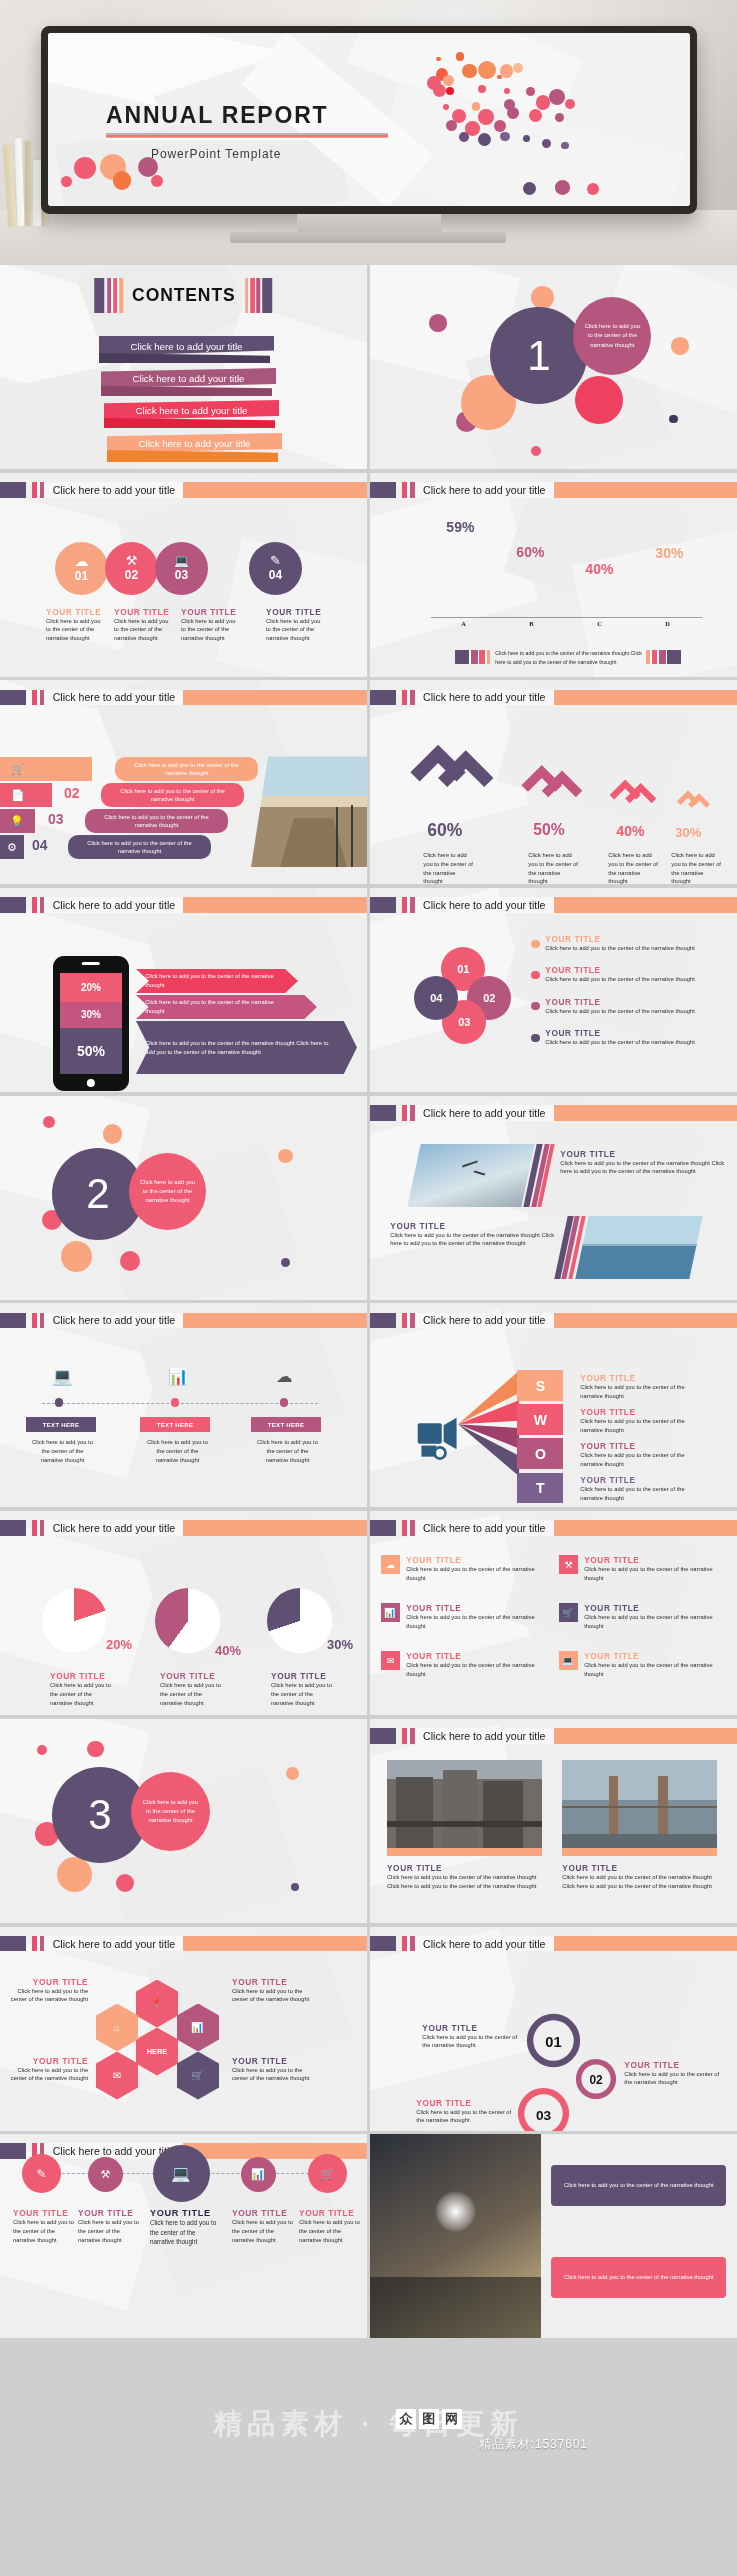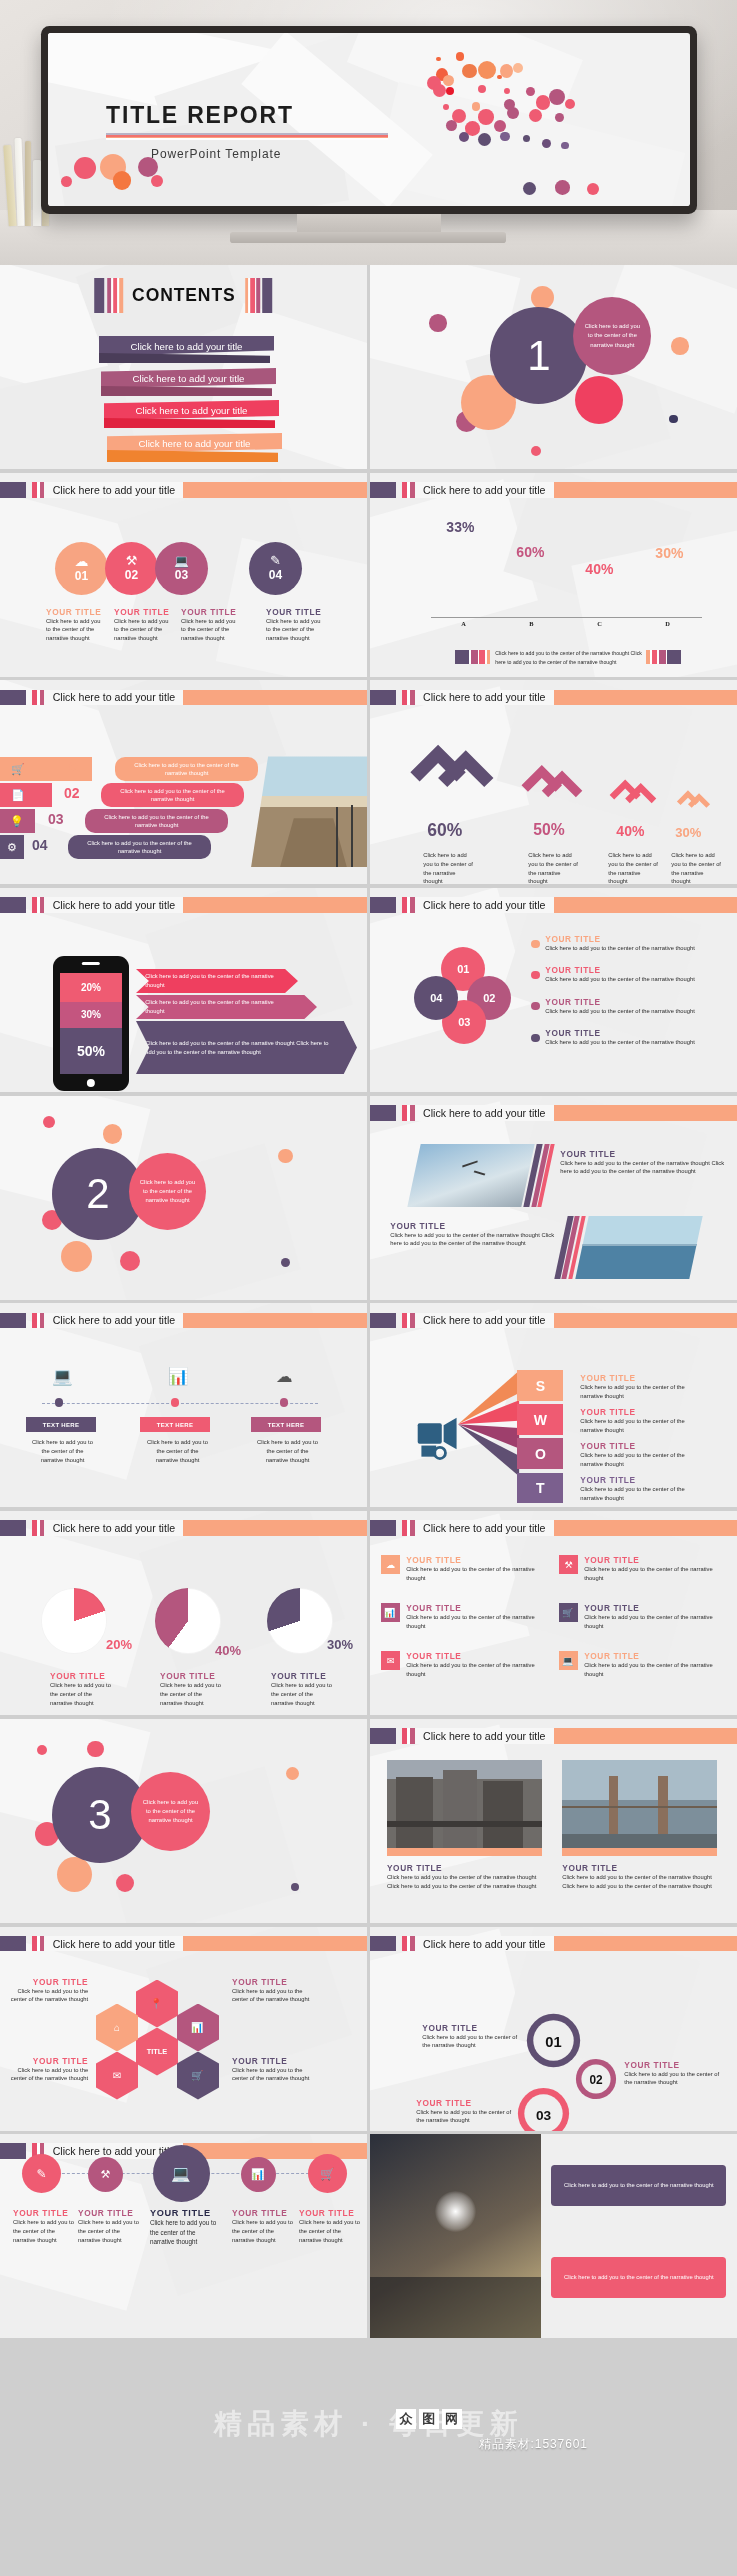--- a/index.html
+++ b/index.html
@@ -199,21 +199,21 @@
           <span class="blob" style="left:8%;top:70%;width:26px;height:26px;background:#f9a580;"></span>
           <span class="blob" style="left:14%;top:72%;width:20px;height:20px;background:#b4567e;"></span>
           <span class="blob" style="left:10%;top:80%;width:18.4px;height:18.4px;background:#f4773f;"></span>
           <span class="blob" style="left:16%;top:82%;width:12px;height:12px;background:#ef5b72;"></span>
           <span class="blob" style="left:2%;top:83%;width:11px;height:11px;background:#ef5b72;"></span>
           <span class="blob" style="left:74%;top:86%;width:13px;height:13px;background:#5f4f72;"></span>
           <span class="blob" style="left:79%;top:85%;width:14.7px;height:14.7px;background:#b4567e;"></span>
           <span class="blob" style="left:84%;top:87%;width:12px;height:12px;background:#ef5b72;"></span>
         </div>
 
-        <div class="hero-title">TITLE  REPORT</div>
+        <div class="hero-title">ANNUAL  REPORT</div>
         <div class="hero-rule"></div>
         <div class="hero-sub">PowerPoint  Template</div>
       </div>
     </div>
     <div class="stand"></div>
     <div class="base"></div>
   </div>
 
   <div class="grid">
 
@@ -372,21 +372,21 @@
             <span class="gap"></span>
             <span class="b2"></span>
             <span class="b3"></span>
             <span class="b4"></span>
           <span class="ttlwrap">
               <span class="ttl">Click here to add your title</span>
             </span>
           <span class="fill"></span>
         </div>
 
-        <div class="pct" style="position:absolute;left:76px;top:46px;font-size:14px;color:#5f4f72;">33%</div>
+        <div class="pct" style="position:absolute;left:76px;top:46px;font-size:14px;color:#5f4f72;">59%</div>
         <div class="pct" data:bind="" style="position:absolute;left:146px;top:71px;font-size:14px;color:#c4557f;">60%</div>
         <div class="pct" style="position:absolute;left:215px;top:88px;font-size:14px;color:#ef5b72;">40%</div>
         <div class="pct" style="position:absolute;left:285px;top:72px;font-size:14px;color:#f9a580;">30%</div>
 
         <div class="axis" style="left:61px;top:144px;width:271px;"></div>
         <div class="axis-lbl" style="left:91px;top:147px;">A</div>
         <div class="axis-lbl" style="left:159px;top:147px;">B</div>
         <div class="axis-lbl" style="left:227px;top:147px;">C</div>
         <div class="axis-lbl" style="left:295px;top:147px;">D</div>
 
@@ -1002,21 +1002,21 @@
             <span class="b2"></span>
             <span class="b3"></span>
             <span class="b4"></span>
           <span class="ttlwrap">
               <span class="ttl">Click here to add your title</span>
             </span>
           <span class="fill"></span>
         </div>
 
         <div class="hex" style="left:136px;top:101px;width:42px;height:48px;background:#ef5b72;font-size:7.4px;font-weight:700;">
-          <span>TITLE</span>
+          <span>HERE</span>
           </div>
         <div class="hex" style="left:136px;top:53px;width:42px;height:48px;background:#ef5b72;">
           <span>📍</span>
           </div>
         <div class="hex" style="left:177px;top:77px;width:42px;height:48px;background:#b4567e;">
           <span>📊</span>
           </div>
         <div class="hex" style="left:177px;top:125px;width:42px;height:48px;background:#5f4f72;">
           <span>🛒</span>
           </div>

